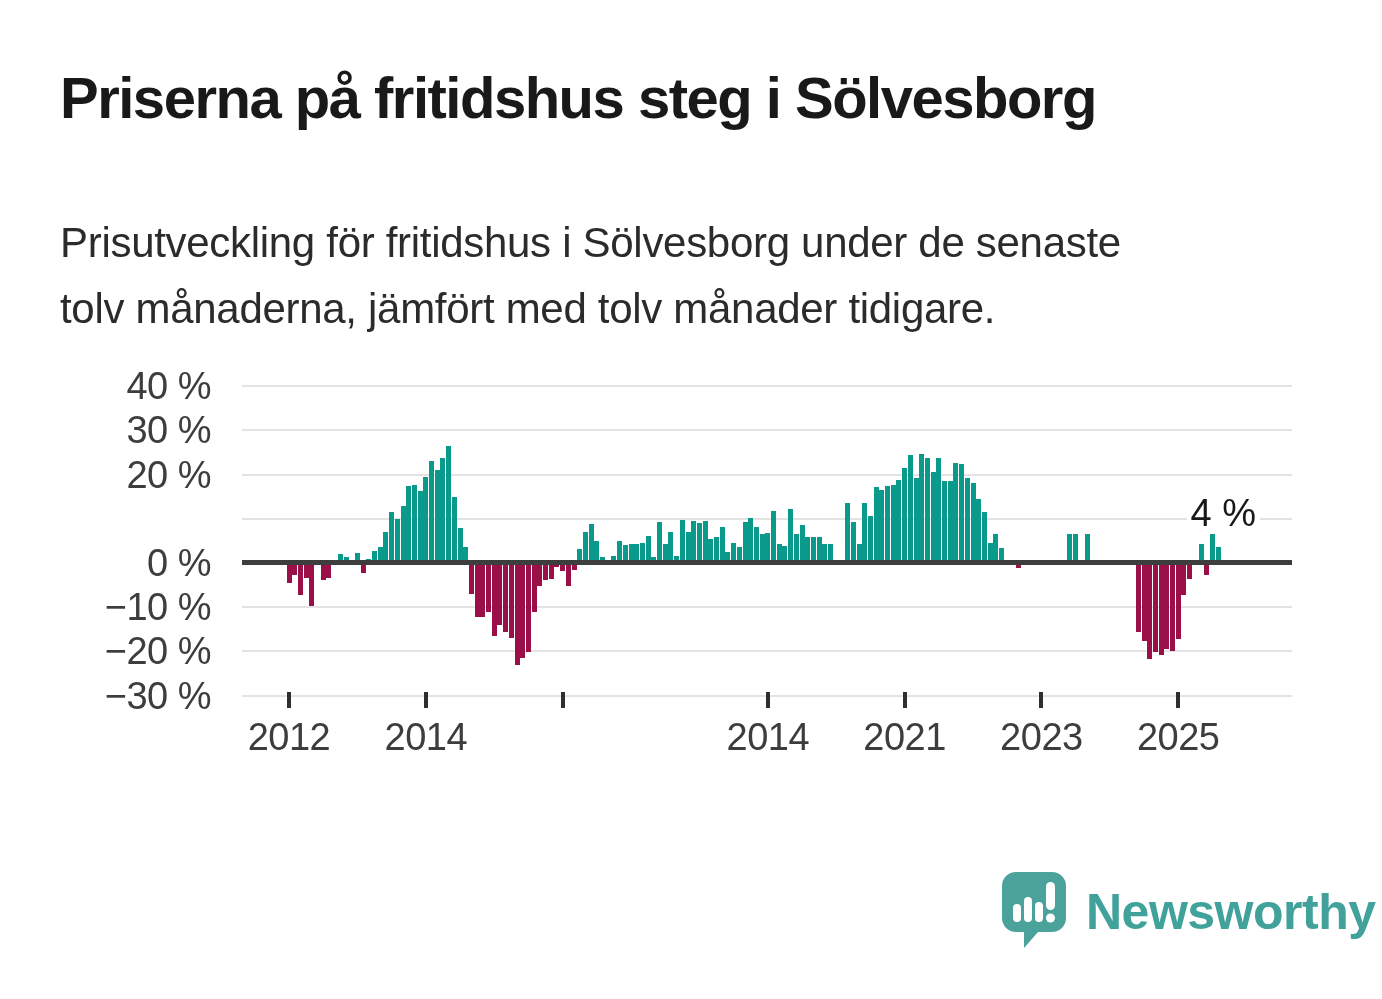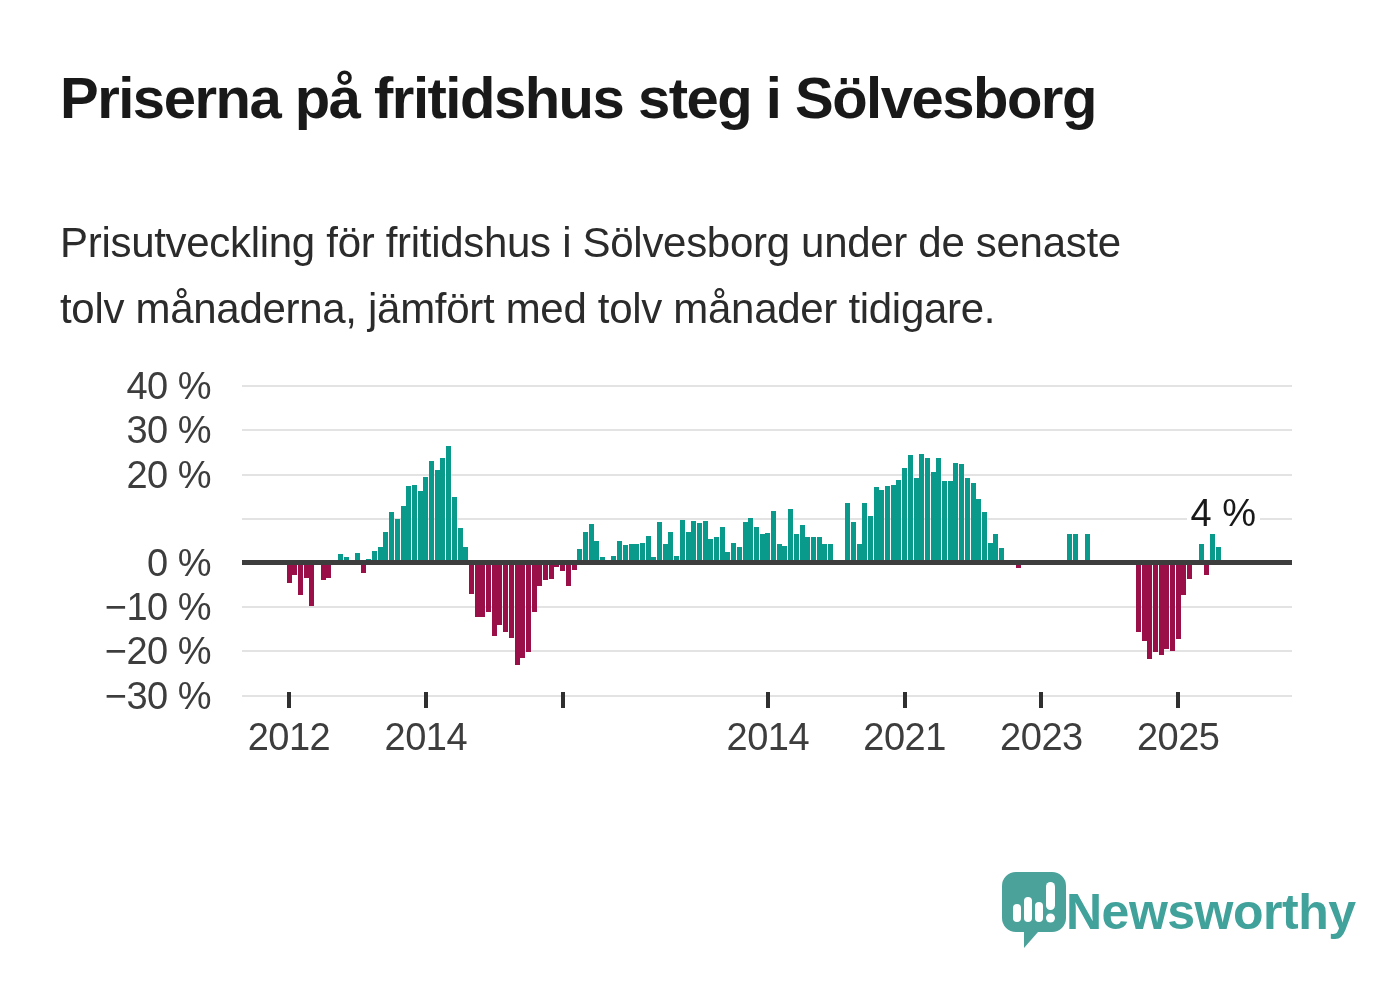--- a/index.html
+++ b/index.html
@@ -28,21 +28,21 @@
     position:absolute;width:140px;height:42px;line-height:42px;text-align:center;
     font-size:38px;color:#3d3d3d;letter-spacing:-0.5px;
   }
   .annotation{
     position:absolute;left:1056px;top:492px;width:204px;height:42px;line-height:42px;
     text-align:right;font-size:38px;color:#191919;
   }
   .annotation span{background:#ffffff;padding:0 4px;}
   #logo{
     position:absolute;left:1002px;top:872px;height:80px;
-    display:flex;align-items:center;
+    display:flex;align-items:center;gap:20px;
   }
   .brand-text{
     font-size:50px;font-weight:700;color:#40a29a;letter-spacing:-0.5px;
   }
 </style>
 </head>
 <body>
 
 <div id="page">
 

